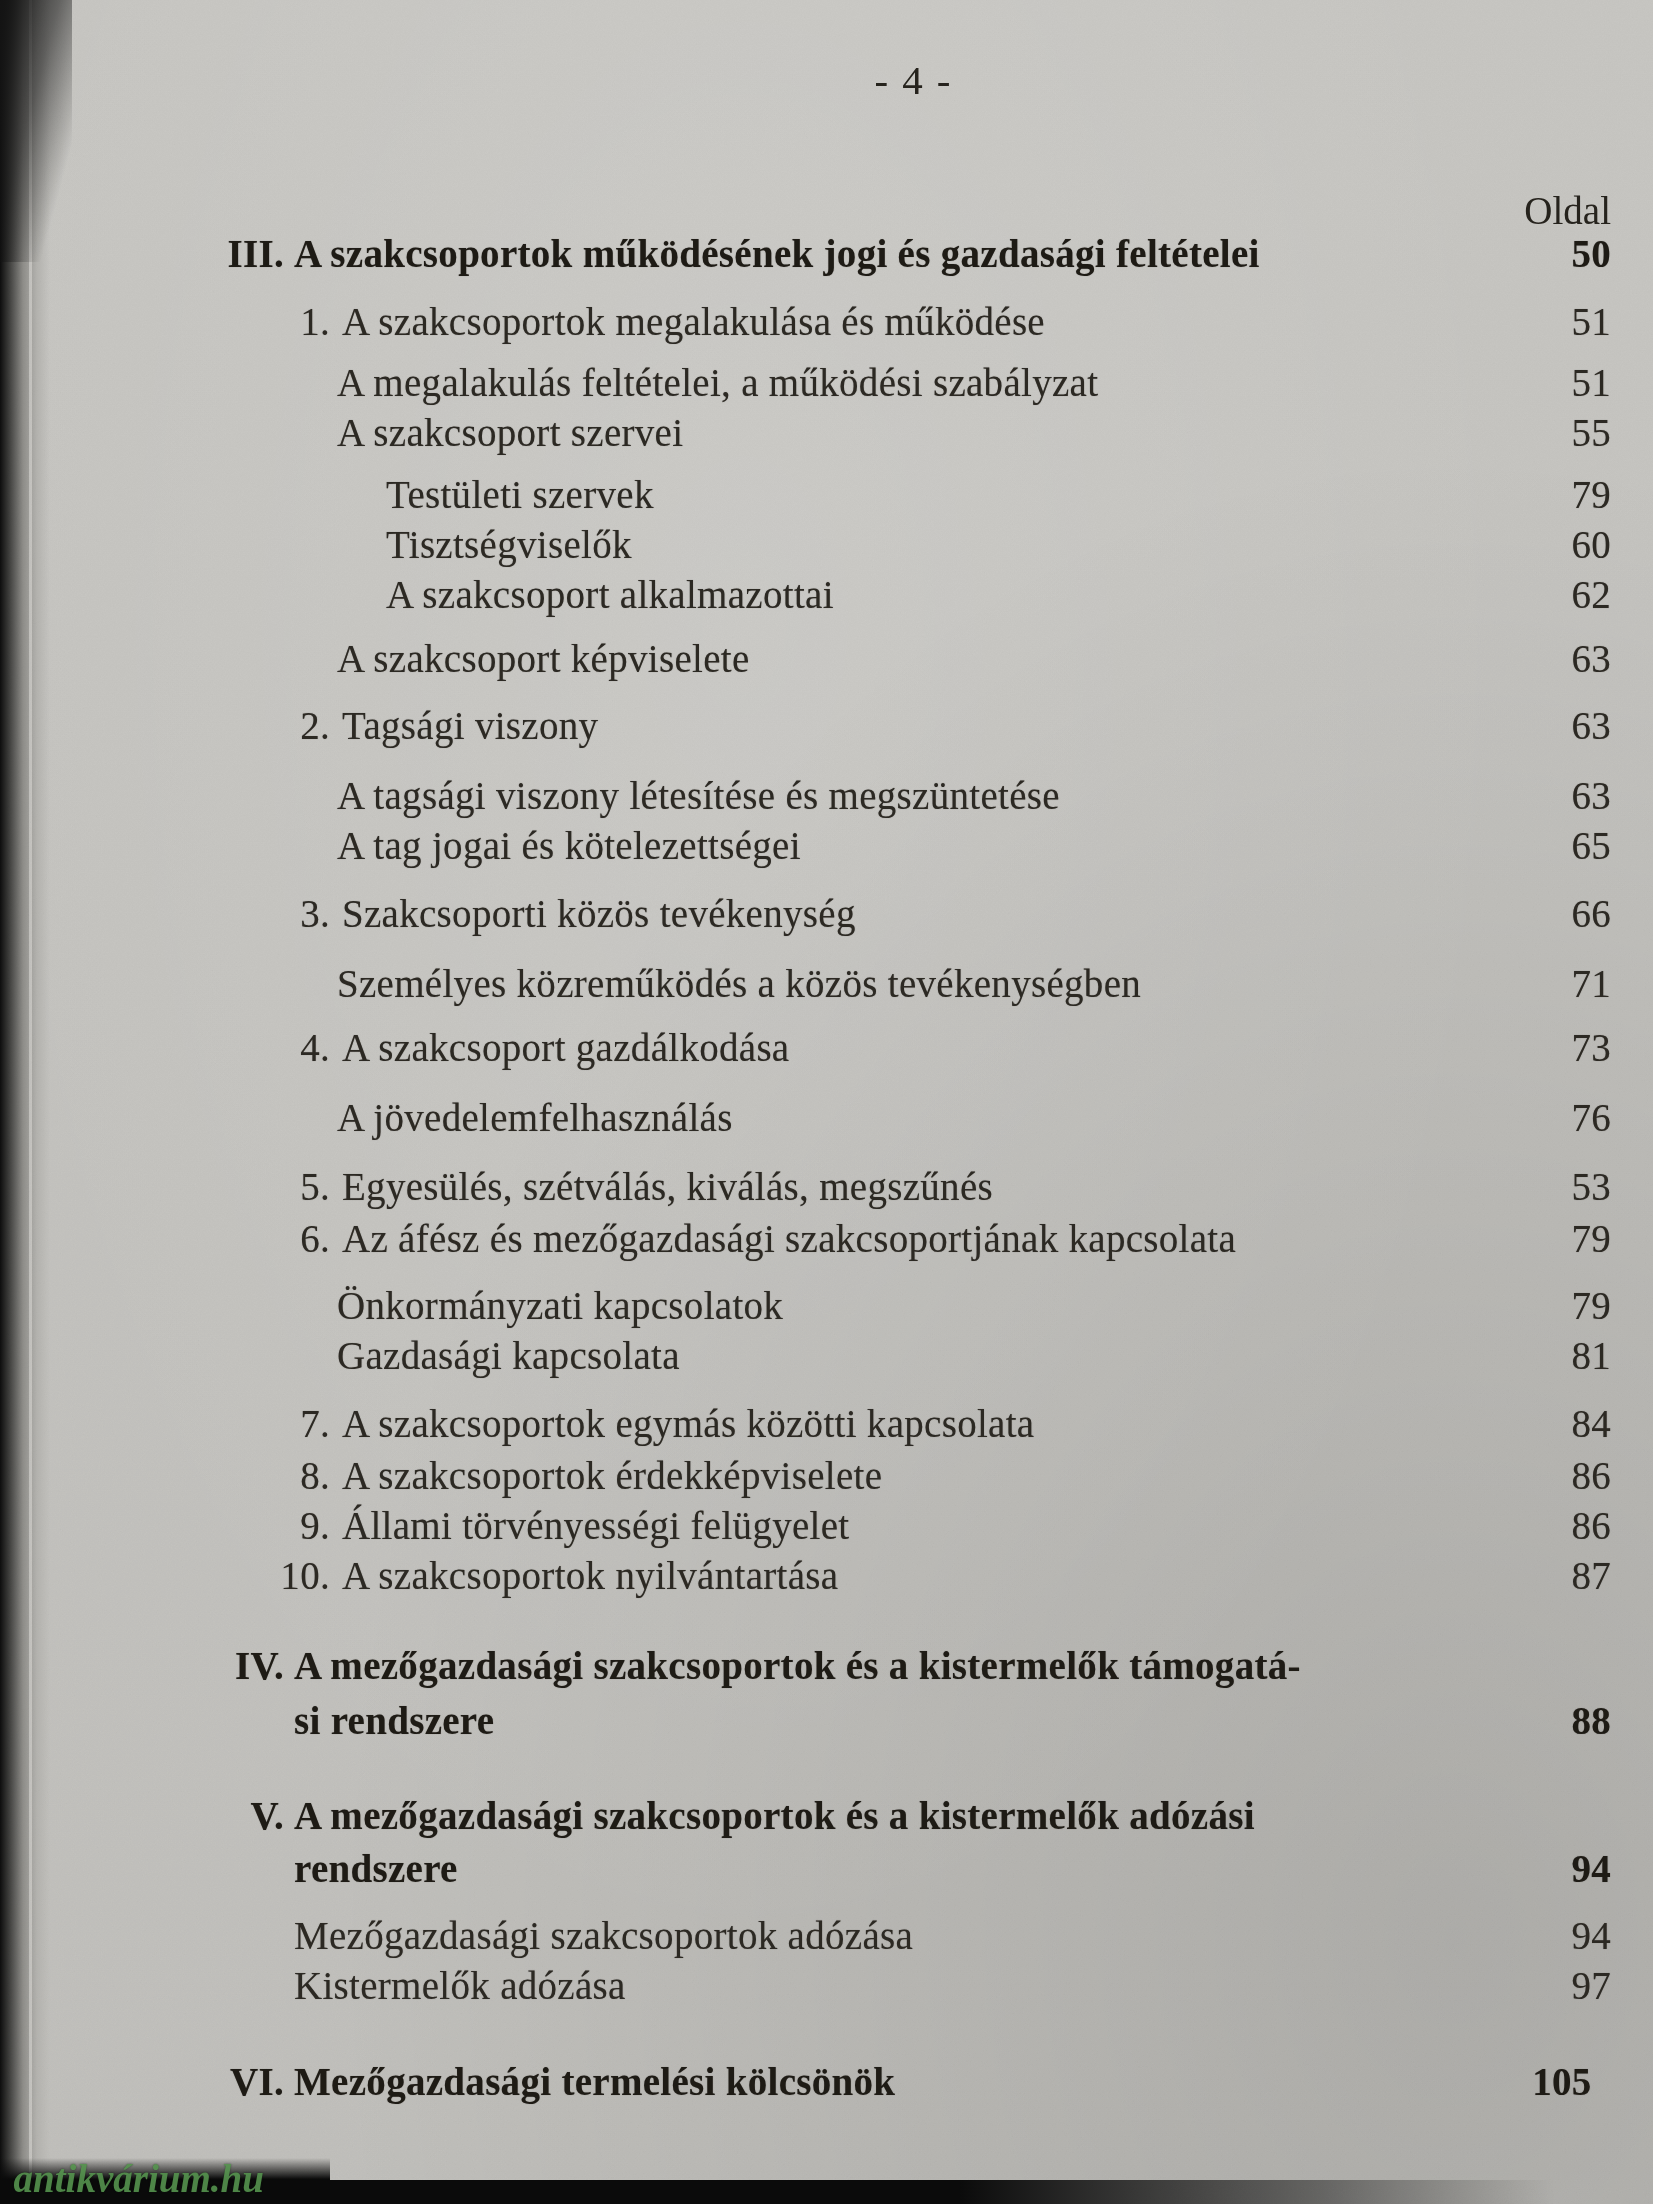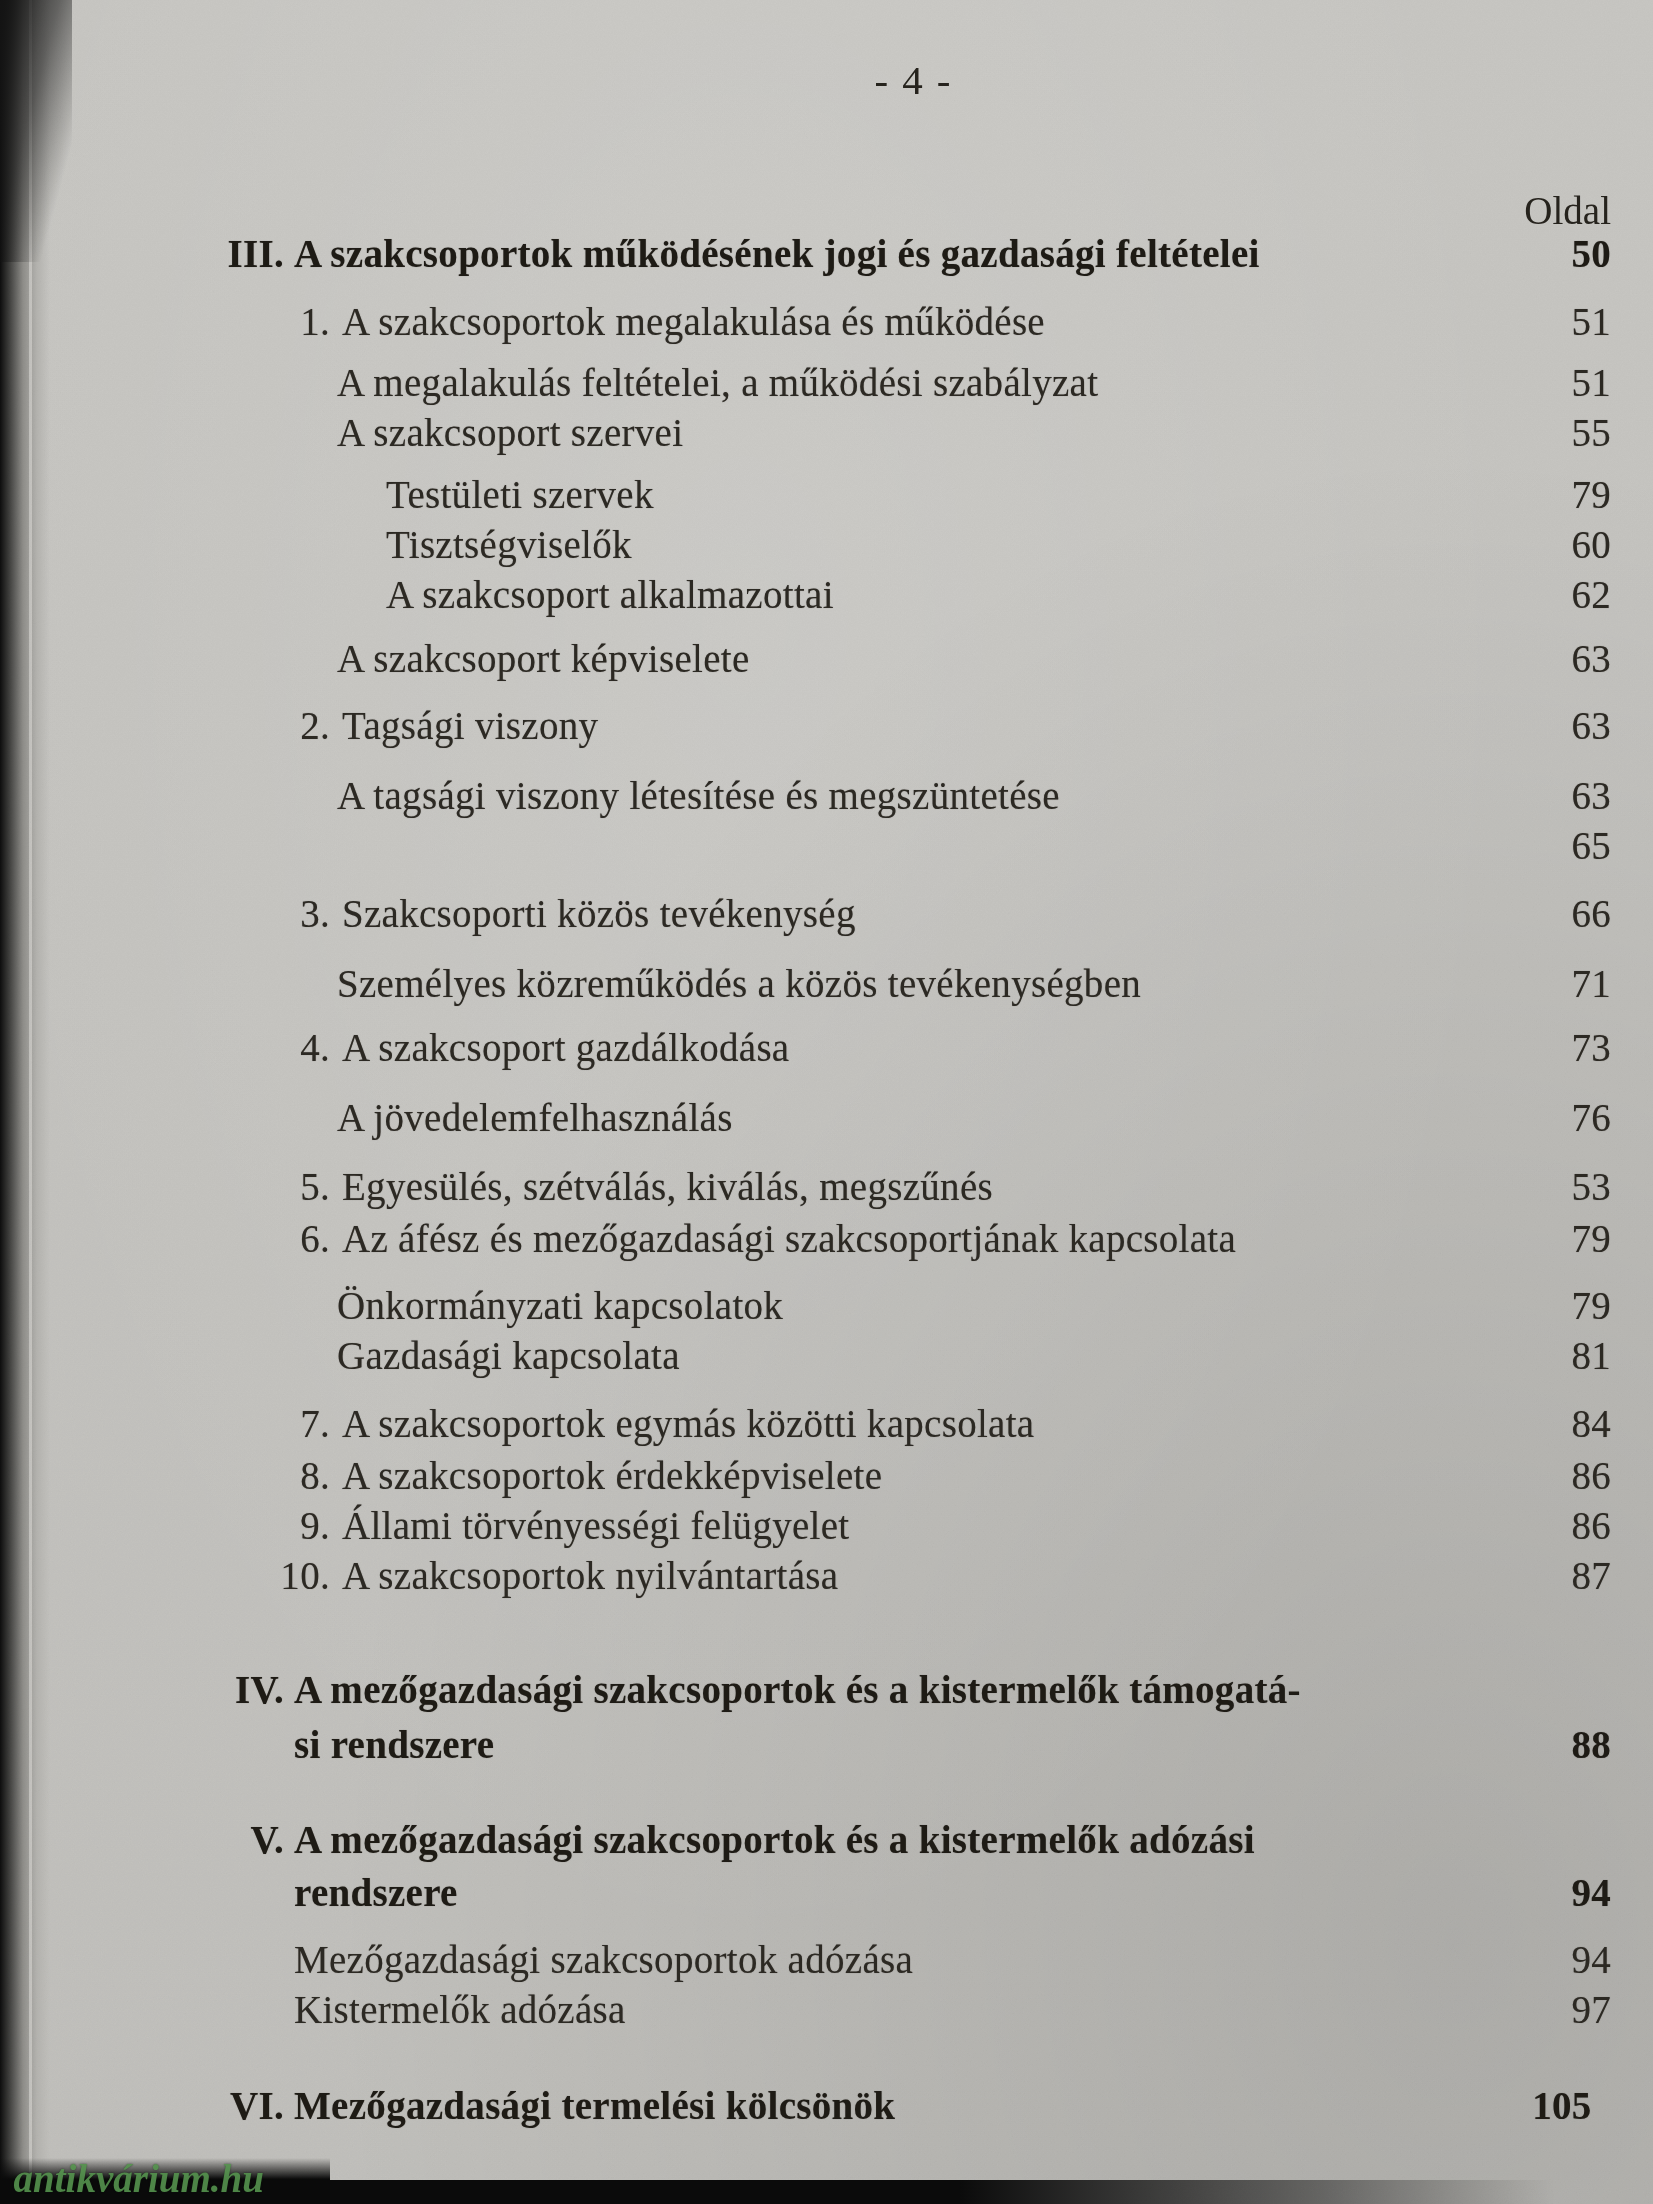--- a/index.html
+++ b/index.html
@@ -83,21 +83,21 @@
     <div class="row lv-sub" style="margin-top:13.6px">
       <span class="label">A szakcsoport képviselete</span><span class="pg">63</span>
     </div>
     <div class="row lv-num" style="margin-top:17.5px">
       <span class="num">2.</span><span class="label">Tagsági viszony</span><span class="pg">63</span>
     </div>
     <div class="row lv-sub" style="margin-top:19.4px">
       <span class="label">A tagsági viszony létesítése és megszüntetése</span><span class="pg">63</span>
     </div>
     <div class="row lv-sub" style="margin-top:0">
-      <span class="pg">65</span>
+      <span class="label">A tag jogai és kötelezettségei</span><span class="pg">65</span>
     </div>
     <div class="row lv-num" style="margin-top:18.4px">
       <span class="num">3.</span><span class="label">Szakcsoporti közös tevékenység</span><span class="pg">66</span>
     </div>
     <div class="row lv-sub" style="margin-top:20.4px">
       <span class="label">Személyes közreműködés a közös tevékenységben</span><span class="pg">71</span>
     </div>
     <div class="row lv-num" style="margin-top:13.6px">
       <span class="num">4.</span><span class="label">A szakcsoport gazdálkodása</span><span class="pg">73</span>
     </div>
@@ -121,21 +121,21 @@
     </div>
     <div class="row lv-num" style="margin-top:1.9px">
       <span class="num">8.</span><span class="label">A szakcsoportok érdekképviselete</span><span class="pg">86</span>
     </div>
     <div class="row lv-num" style="margin-top:0">
       <span class="num">9.</span><span class="label">Állami törvényességi felügyelet</span><span class="pg">86</span>
     </div>
     <div class="row lv-num" style="margin-top:0">
       <span class="num">10.</span><span class="label">A szakcsoportok nyilvántartása</span><span class="pg">87</span>
     </div>
-    <div class="row lv-roman bold" style="margin-top:64px">
+    <div class="row lv-roman bold" style="margin-top:40px">
       <span class="num">IV.</span><span class="label">A mezőgazdasági szakcsoportok és a kistermelők támogatá-</span><span class="pg"></span>
     </div>
     <div class="row lv-rsub bold" style="margin-top:5.8px">
       <span class="label">si rendszere</span><span class="pg">88</span>
     </div>
     <div class="row lv-roman bold" style="margin-top:45px">
       <span class="num">V.</span><span class="label">A mezőgazdasági szakcsoportok és a kistermelők adózási</span><span class="pg"></span>
     </div>
     <div class="row lv-rsub bold" style="margin-top:2.9px">
       <span class="label">rendszere</span><span class="pg">94</span>

